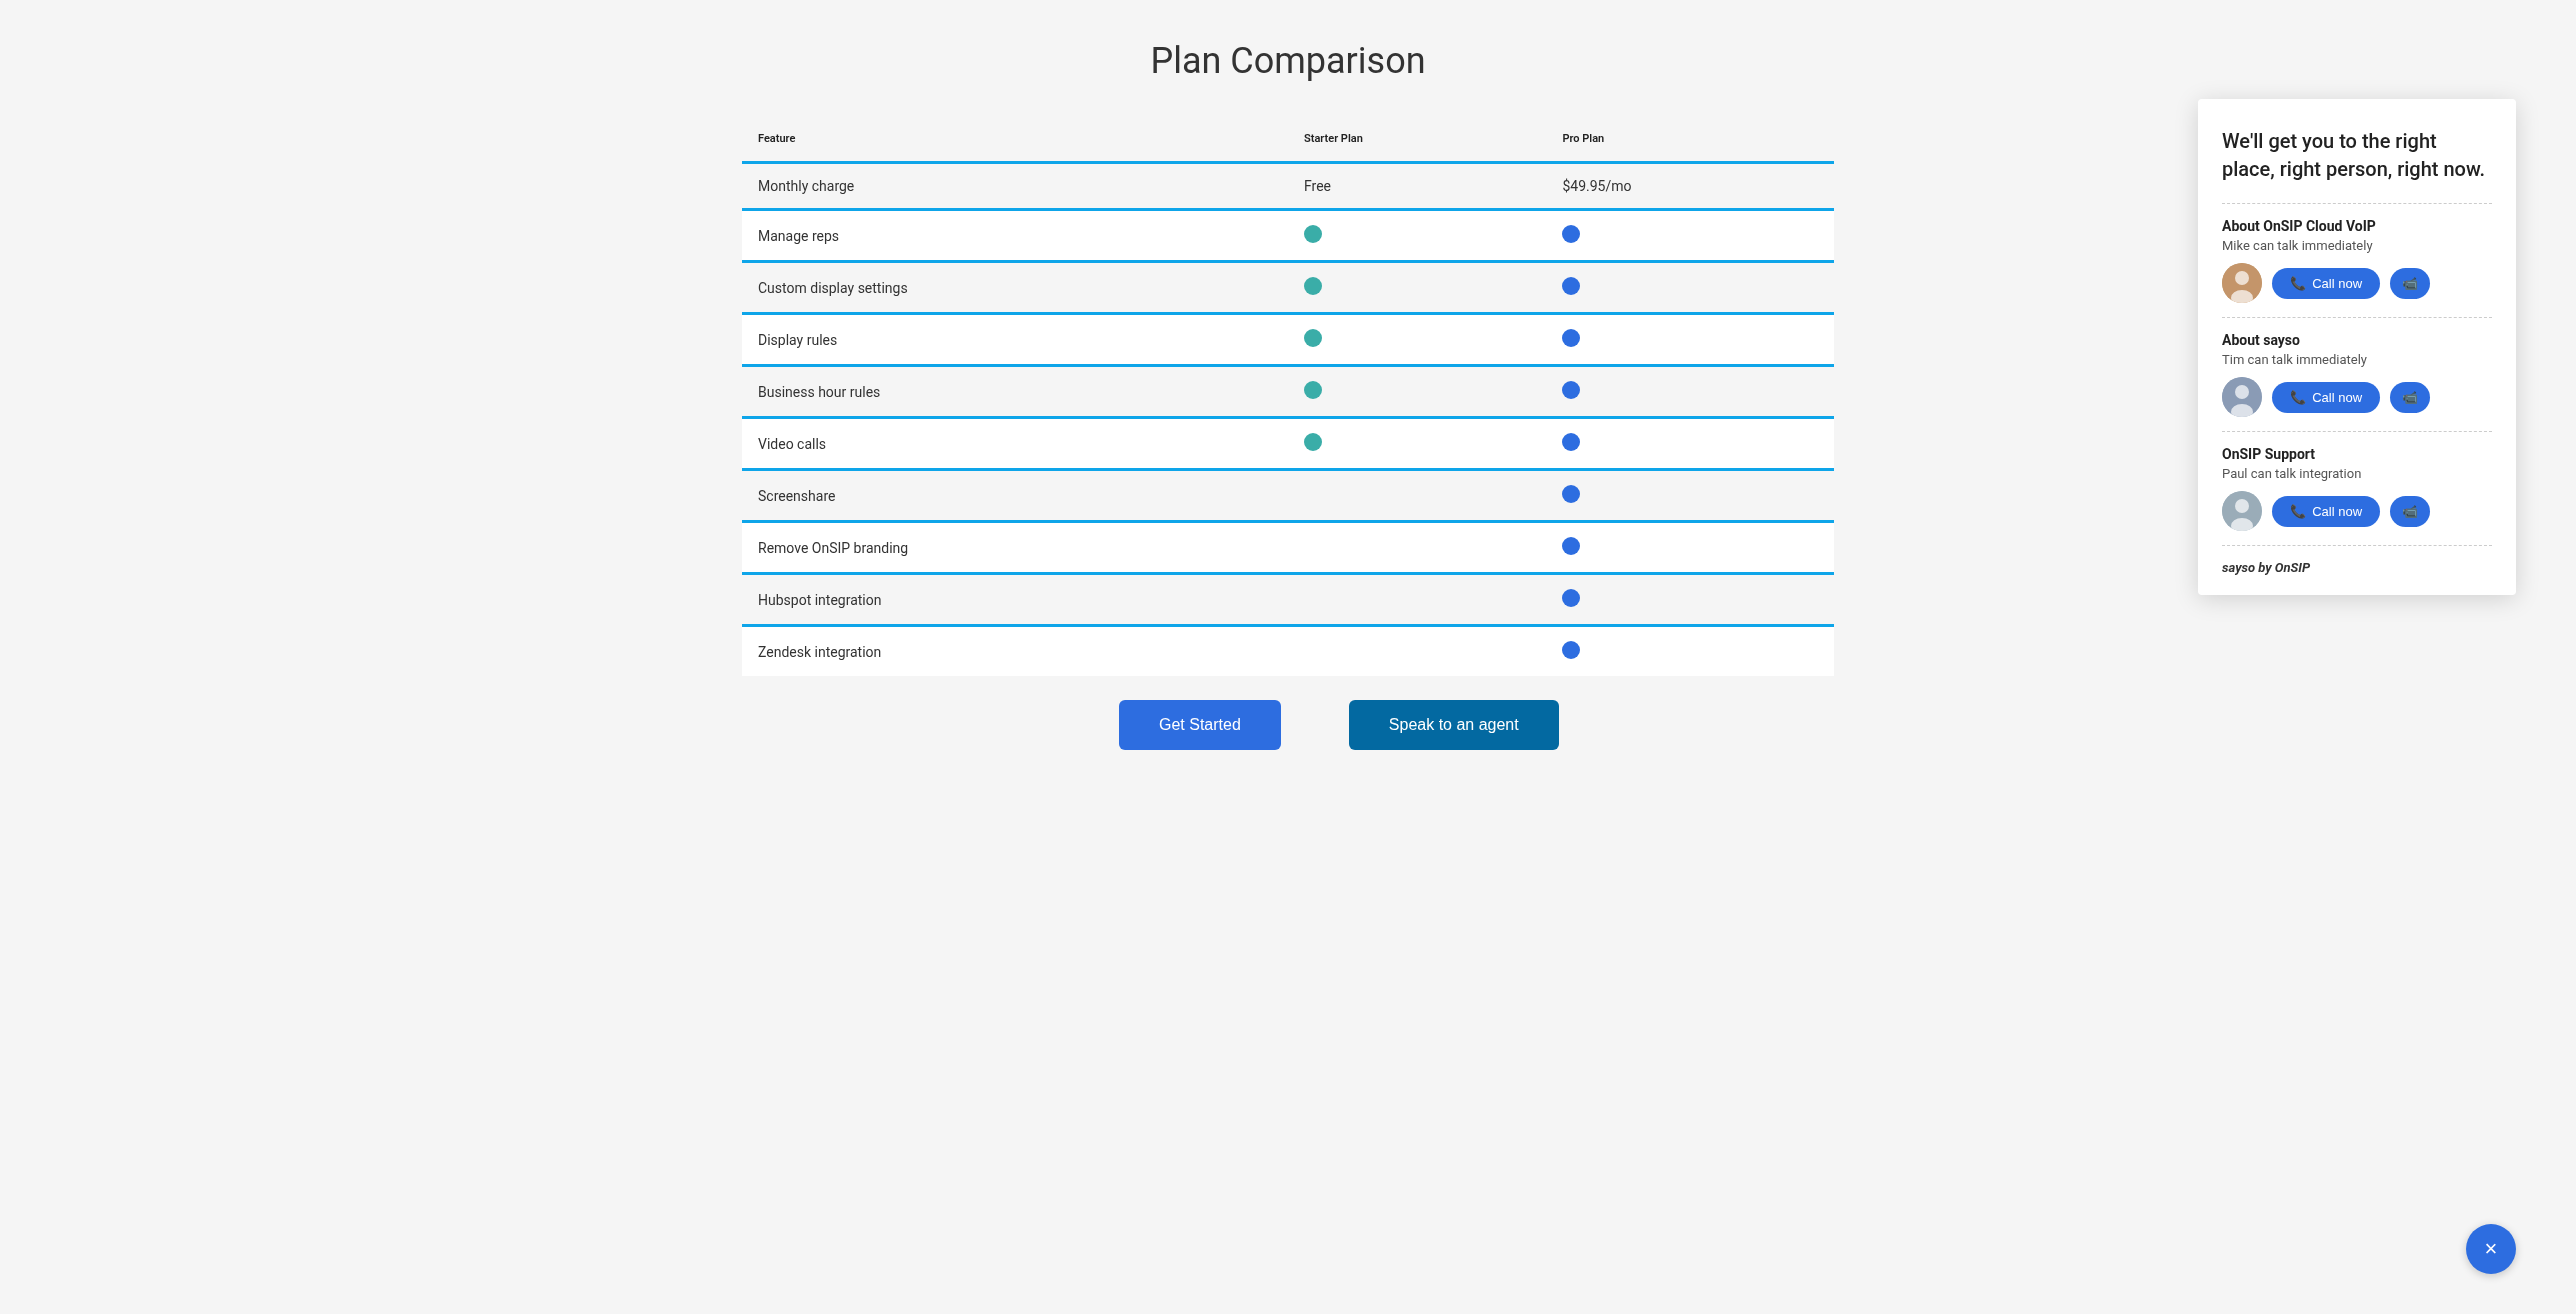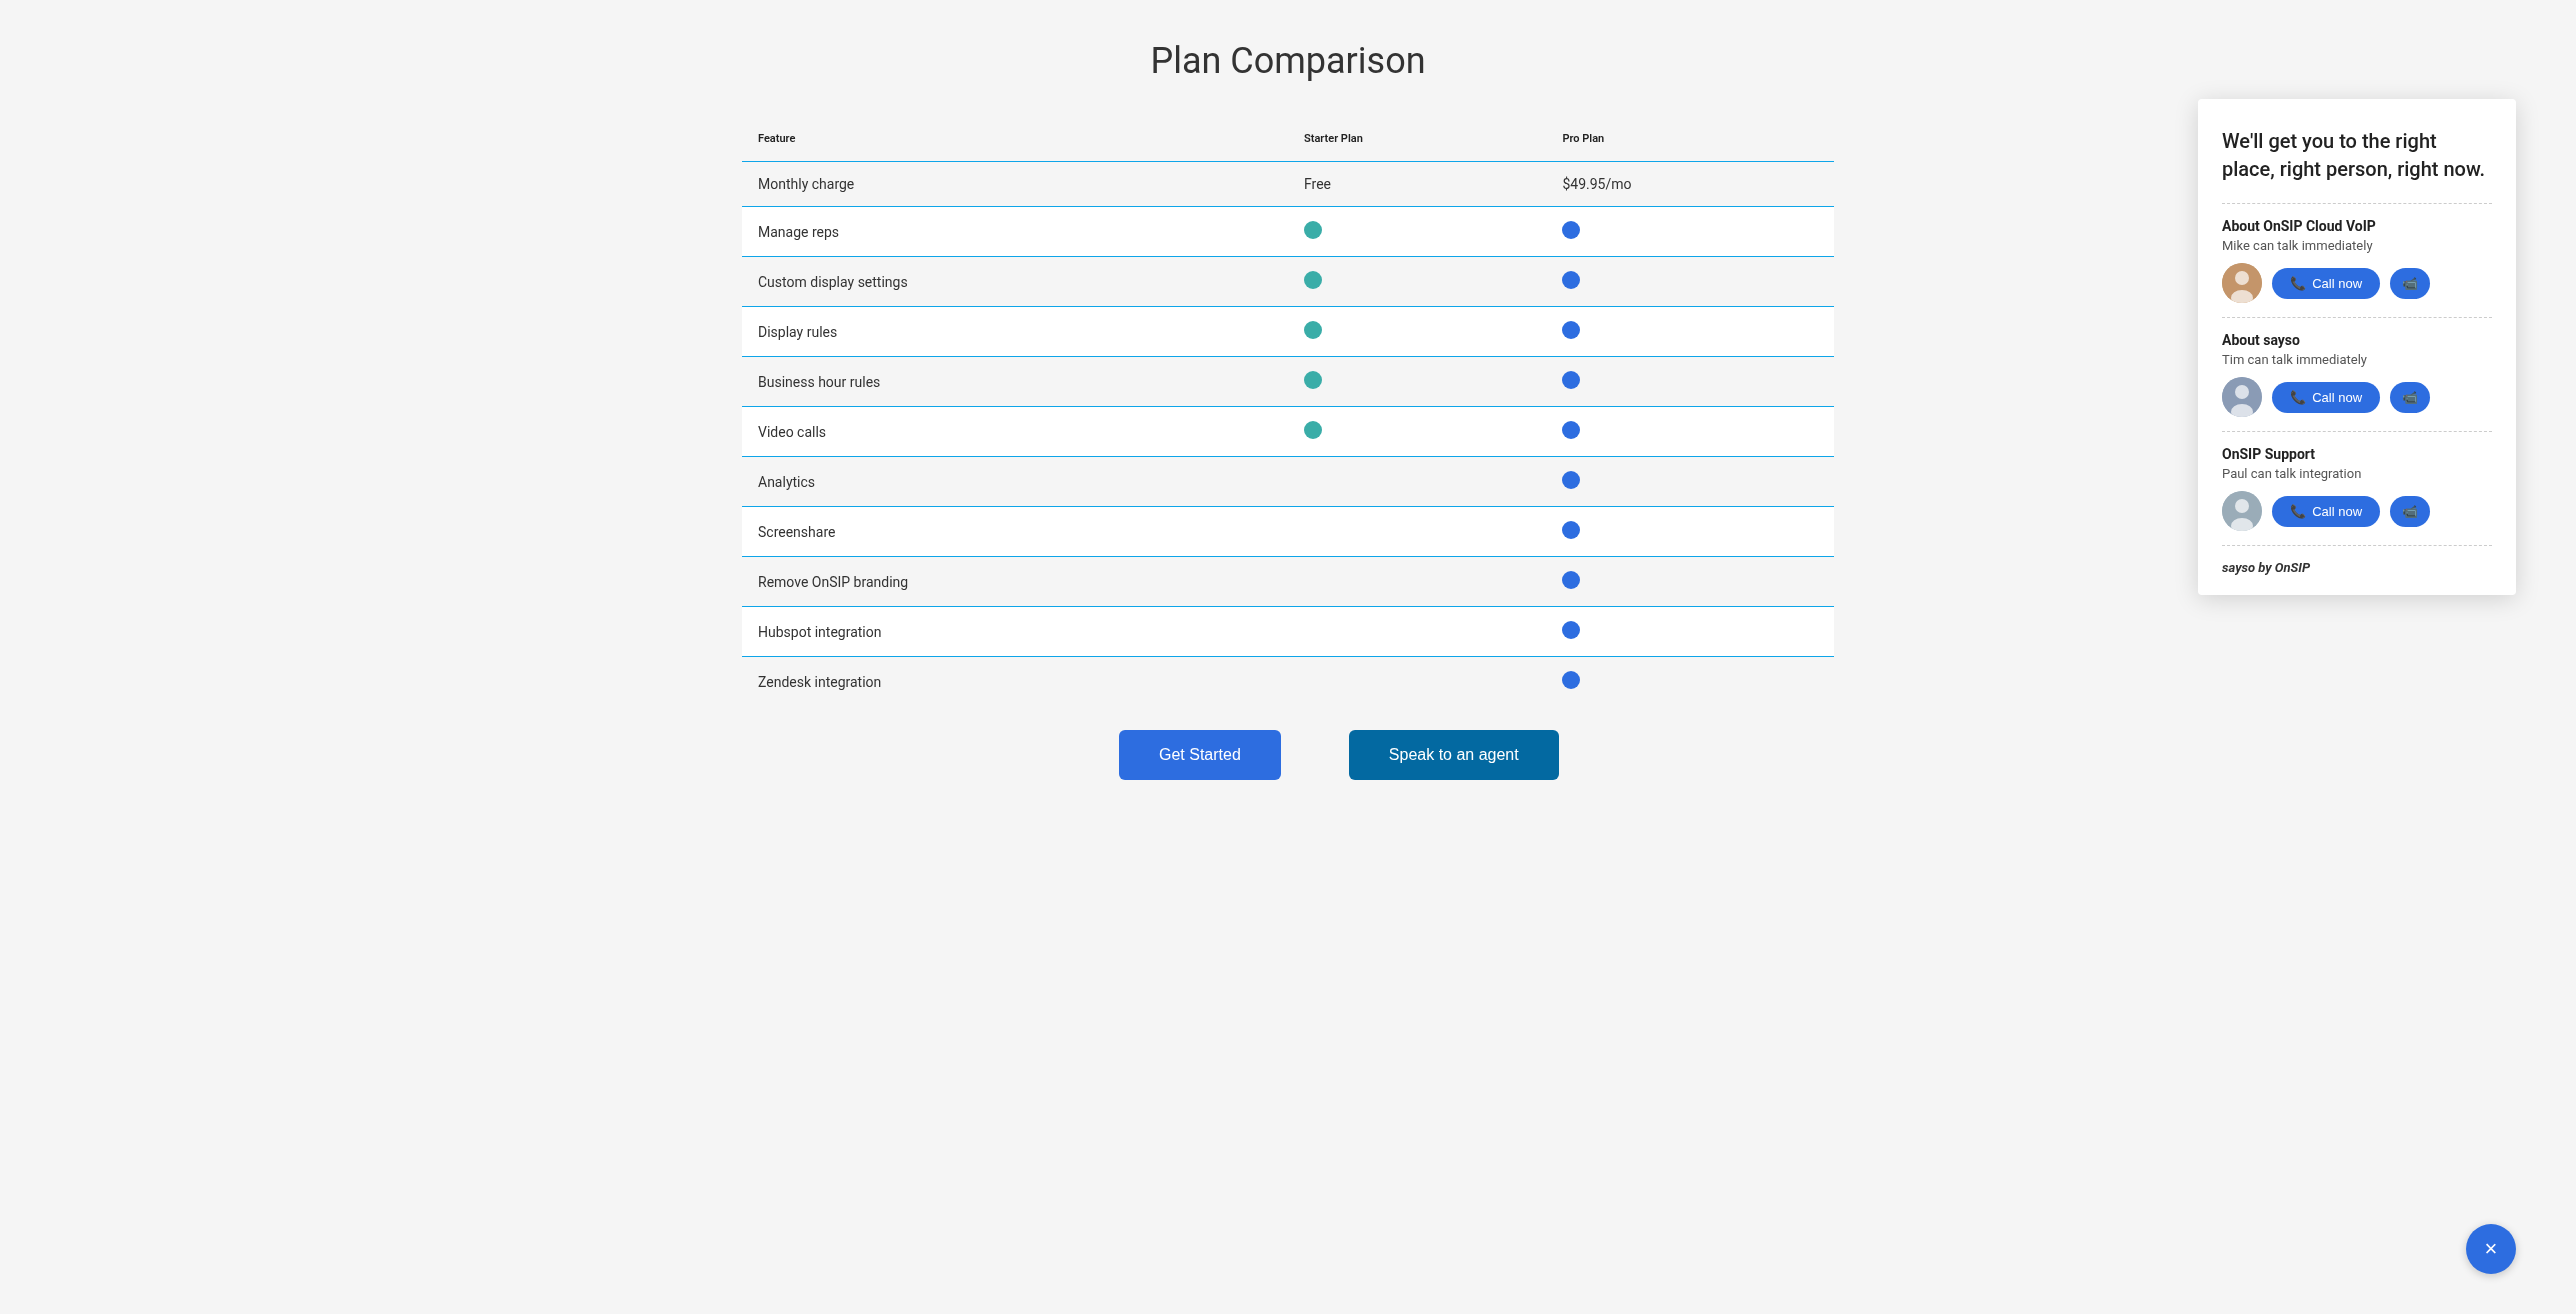--- a/index.html
+++ b/index.html
@@ -37,21 +37,21 @@
       font-size: 11px;
       font-weight: 600;
       color: #222;
     }
 
     .comparison-table thead tr th:first-child {
       width: 50%;
     }
 
     .comparison-table tbody tr {
-      border-top: 1px solid #0ea5e9;
+      border-top: 3px solid #0ea5e9;
       margin-top: 32px;
     }
 
     .comparison-table tbody tr:nth-child(odd) {
       background: #f5f5f5;
     }
 
     .comparison-table tbody tr:nth-child(even) {
       background: #fff;
     }
@@ -283,25 +283,20 @@
           <td><span class="dot dot-blue"></span></td>
         </tr>
         <tr>
           <td>Business hour rules</td>
           <td><span class="dot dot-teal"></span></td>
           <td><span class="dot dot-blue"></span></td>
         </tr>
         <tr>
           <td>Video calls</td>
           <td><span class="dot dot-teal"></span></td>
-          <td><span class="dot dot-blue"></span></td>
-        </tr>
-        <tr>
-          <td>Analytics</td>
-          <td></td>
           <td><span class="dot dot-blue"></span></td>
         </tr>
         <tr>
           <td>Screenshare</td>
           <td></td>
           <td><span class="dot dot-blue"></span></td>
         </tr>
         <tr>
           <td>Remove OnSIP branding</td>
           <td></td>

